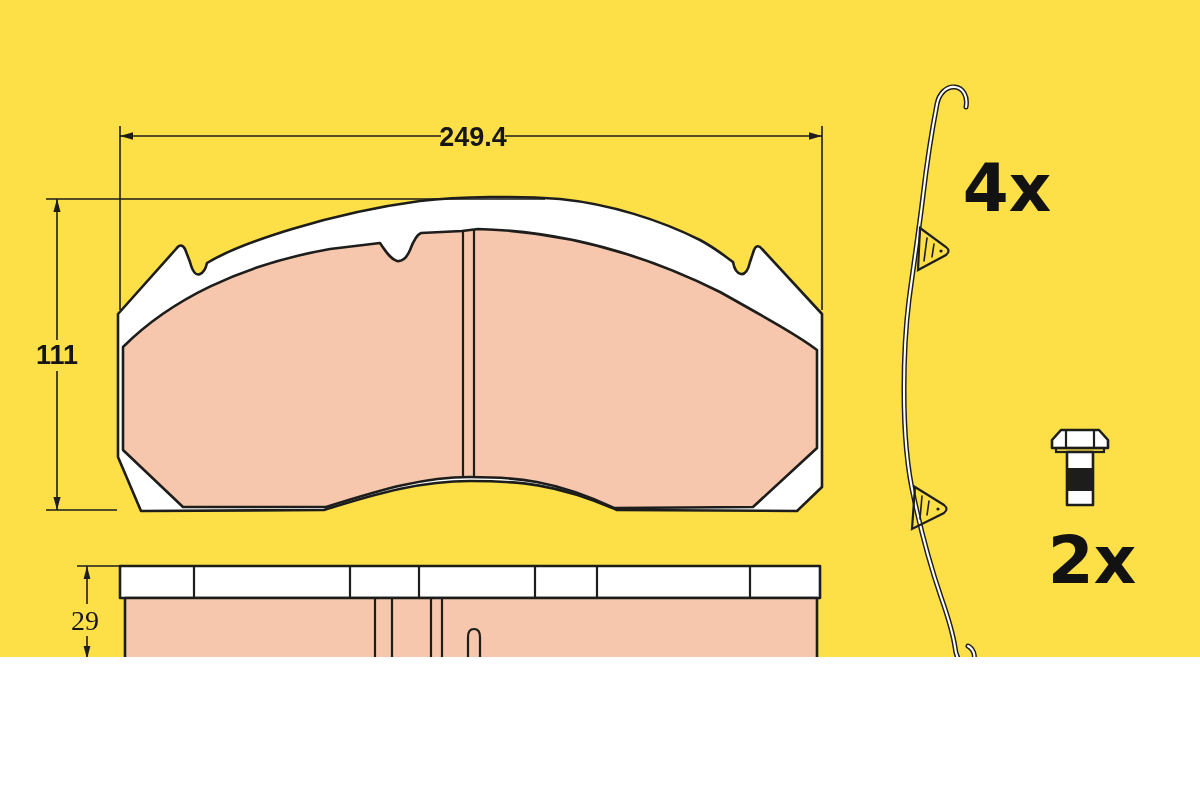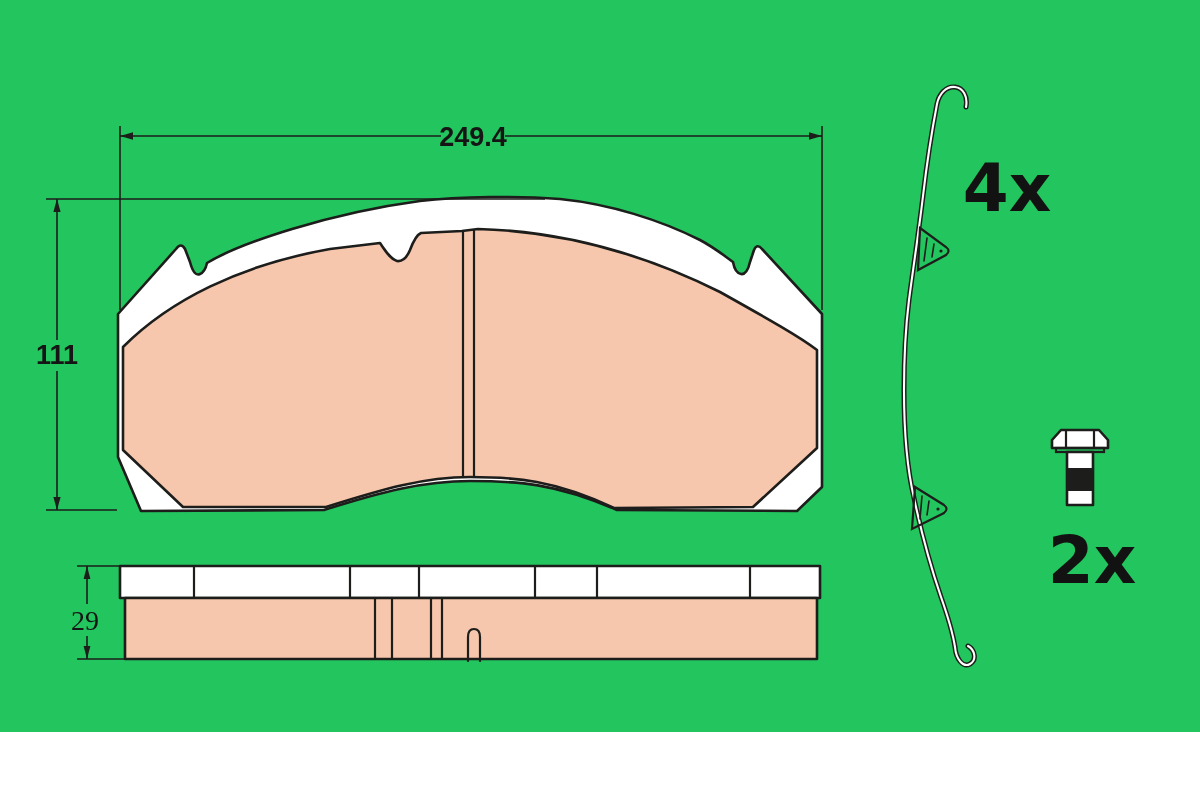--- a/index.html
+++ b/index.html
@@ -1,16 +1,16 @@
 <!DOCTYPE html>
 <html><head>
 <meta charset="utf-8">
 <style>
   html,body { margin:0; padding:0; background:#ffffff; }
-  .stage { position:relative; width:1200px; height:732px; background:#22c55e; overflow:hidden; }
+  .stage { position:relative; width:1200px; height:657px; background:#fde047; overflow:hidden; }
   svg { display:block; }
   .outline      { stroke:#1d1d1b; stroke-width:2.6; stroke-linejoin:round; stroke-linecap:round; }
   .medline      { stroke:#1d1d1b; stroke-width:2.2; fill:none; stroke-linecap:round; }
   .thin         { stroke:#1d1d1b; stroke-width:1.6; fill:none; stroke-linecap:butt; }
   .arrow        { fill:#1d1d1b; stroke:none; }
   .dimtext      { font-family:"Liberation Sans", sans-serif; font-weight:bold; font-size:27px; fill:#151515; }
   .dimtext-serif{ font-family:"Liberation Serif", serif; font-size:28px; fill:#151515; }
   .qty          { font-family:"DejaVu Sans", sans-serif; font-weight:bold; font-size:66px; fill:#121212; }
   .wire-outer   { fill:none; stroke:#1d1d1b; stroke-width:5; stroke-linecap:round; }
   .wire-inner   { fill:none; stroke:#ffffff; stroke-width:2.1; stroke-linecap:round; }

